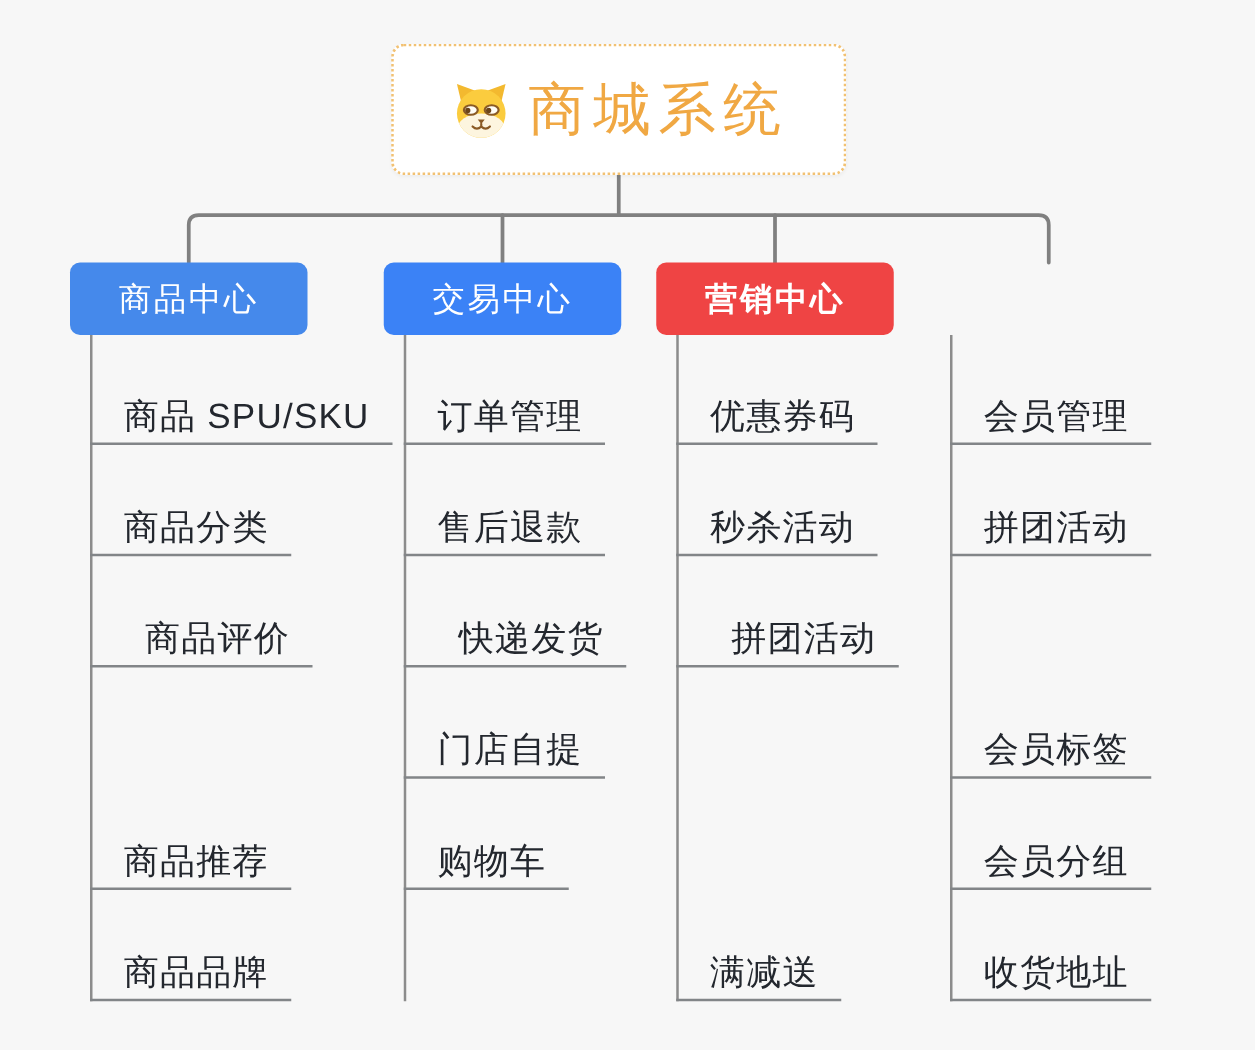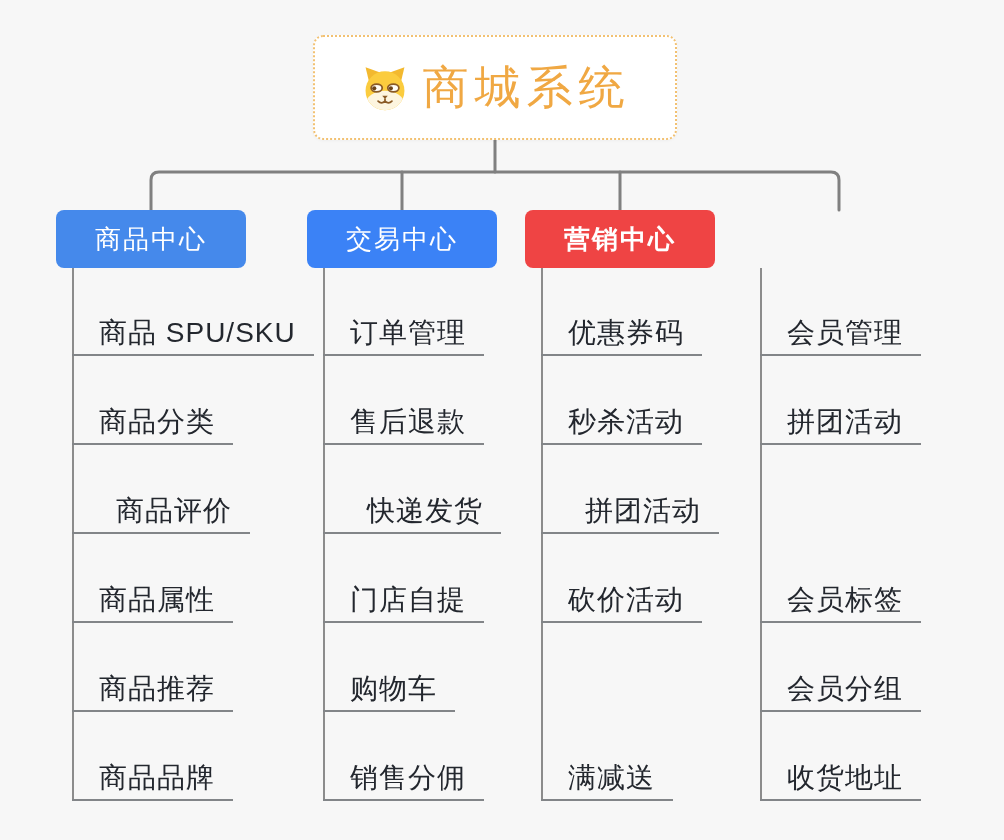--- a/index.html
+++ b/index.html
@@ -127,47 +127,44 @@
   </div>
 
   <div class="branch c1">
     <div class="branch-box" style="background: rgb(69, 137, 235);">
       <span class="branch-label">商品中心</span>
     </div>
     <div class="branch-spine" style="background: rgb(140, 140, 140);"></div>
     <div class="item i1">商品 SPU/SKU</div>
     <div class="item i2">商品分类</div>
     <div class="item i3">商品评价</div>
-    <div class="item i4">商品属性</div>
     <div class="item i5">商品推荐</div>
     <div class="item i6">商品品牌</div>
   </div>
 
   <div class="branch c2">
     <div class="branch-box" style="background: #3b82f6;">
       <span class="branch-label">交易中心</span>
     </div>
     <div class="branch-spine" style="background: rgb(140, 140, 140);"></div>
     <div class="item i1">订单管理</div>
     <div class="item i2">售后退款</div>
     <div class="item i3">快递发货</div>
     <div class="item i4">门店自提</div>
     <div class="item i5">购物车</div>
-    <div class="item i6">销售分佣</div>
   </div>
 
   <div class="branch c3">
     <div class="branch-box" style="background: #ef4444; font-weight: bold;">
       <span class="branch-label">营销中心</span>
     </div>
     <div class="branch-spine" style="background: rgb(140, 140, 140);"></div>
     <div class="item i1">优惠券码</div>
     <div class="item i2">秒杀活动</div>
     <div class="item i3">拼团活动</div>
-    <div class="item i4">砍价活动</div>
     <div class="item i6">满减送</div>
   </div>
 
   <div class="branch c4">
     <div class="branch-spine" style="background: rgb(140, 140, 140);"></div>
     <div class="item i1">会员管理</div>
     <div class="item i2">拼团活动</div>
     <div class="item i4">会员标签</div>
     <div class="item i5">会员分组</div>
     <div class="item i6">收货地址</div>

